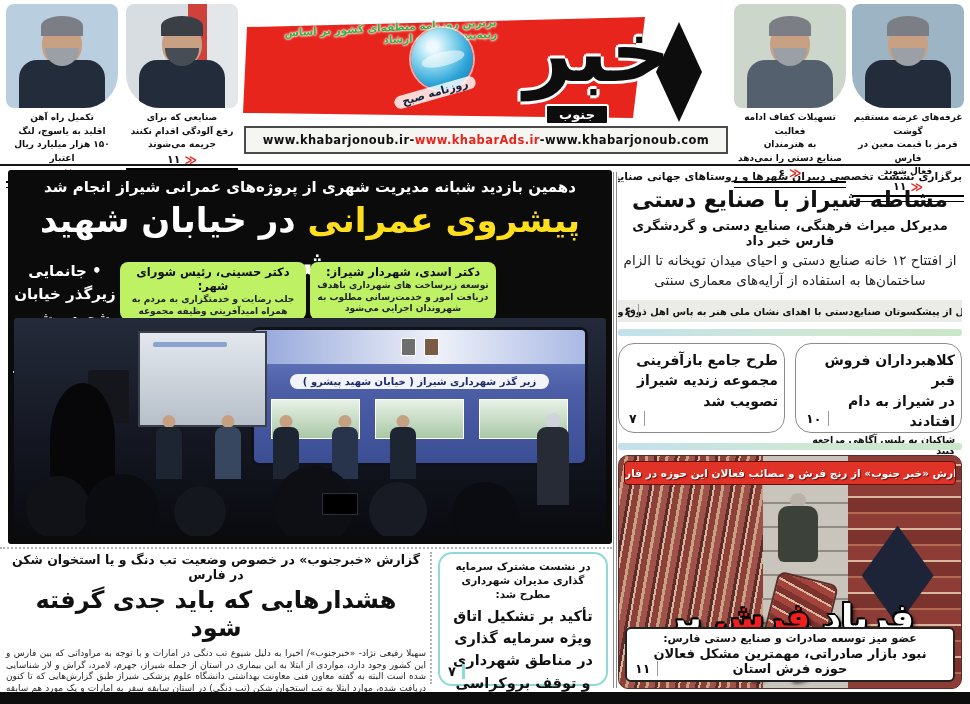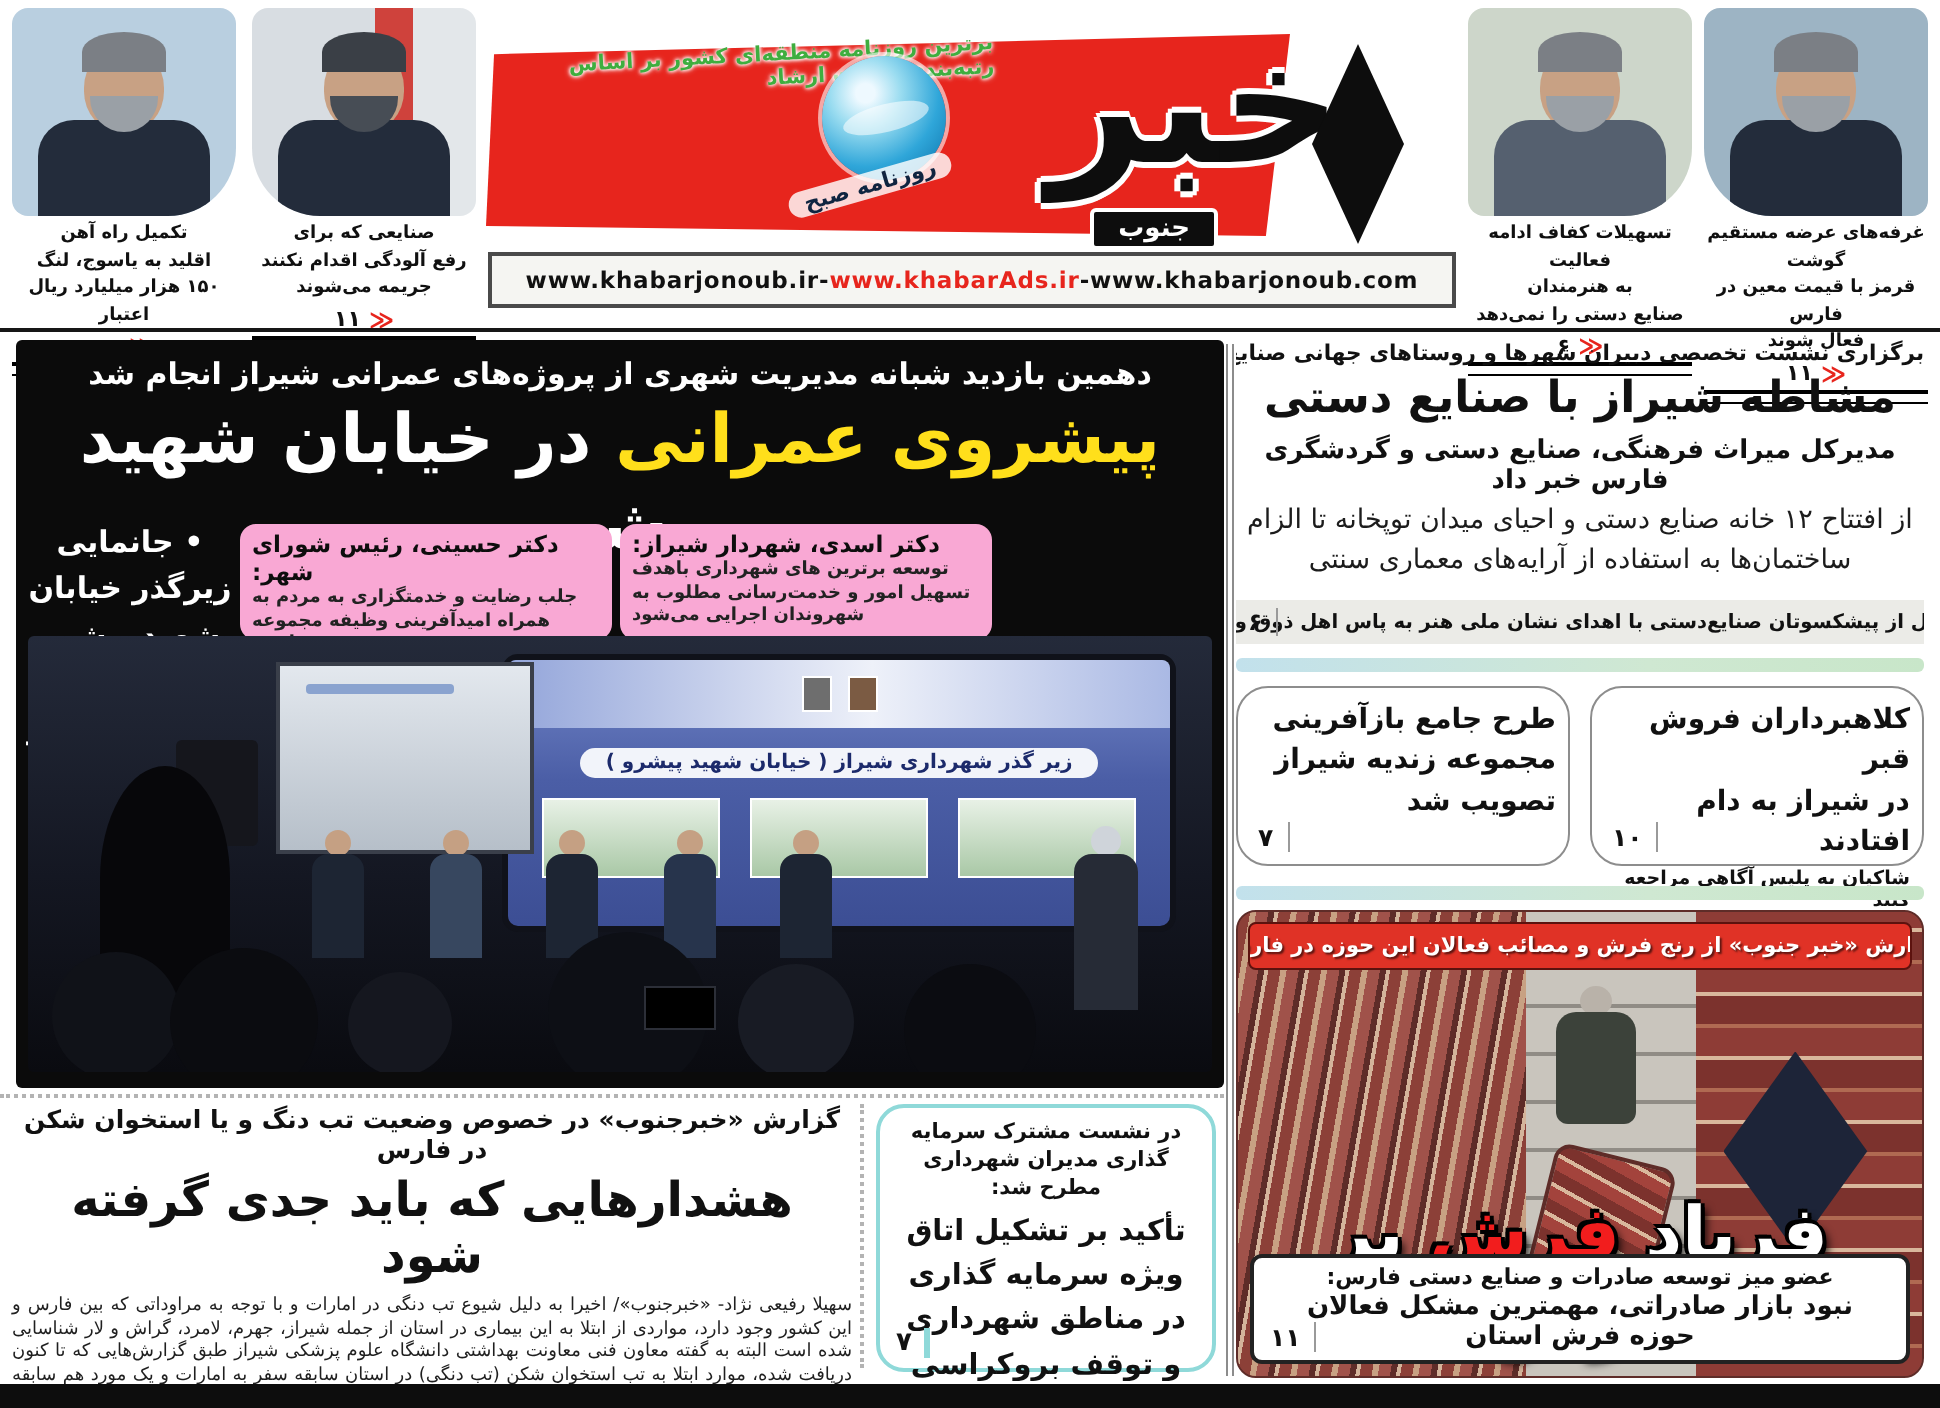--- a/index.html
+++ b/index.html
@@ -61,22 +61,22 @@
         font-size:11.5px;font-weight:bold;letter-spacing:0.4px;color:#111;}
   .sites-bar .red{color:#e7251d;}
   .sites-bar span{cursor:pointer;}
   .header-rule{position:absolute;left:0;right:0;top:164px;height:2px;background:#161616;}
 
   
   .lead{position:absolute;left:8px;top:170px;width:604px;height:374px;background:#0b0b0b;border-radius:3px;cursor:pointer;}
   .lead-kicker{padding-top:8px;text-align:center;color:#fff;font-weight:bold;font-size:15px;}
   .lead-headline{margin-top:3px;text-align:center;font-size:34px;font-weight:bold;color:#fff;line-height:1.25;}
   .lead-headline .accent{color:#ffdf1b;}
-  .quote{position:absolute;top:92px;height:58px;background:#f9a8d4;border-radius:8px;padding:3px 6px;
-        box-sizing:border-box;text-align:left;overflow:hidden;}
+  .quote{position:absolute;top:92px;height:58px;background:#bef264;border-radius:8px;padding:3px 6px;
+        box-sizing:border-box;text-align:center;overflow:hidden;}
   .q-mayor{left:302px;width:186px;}
   .q-council{left:112px;width:186px;}
   .q-title{font-size:11.5px;font-weight:bold;color:#0d0d0d;}
   .q-text{font-size:9px;font-weight:bold;line-height:1.3;color:#222;margin-top:1px;}
   .side-note{position:absolute;left:4px;top:90px;width:106px;text-align:center;color:#fff;
         font-weight:bold;font-size:15px;line-height:1.55;}
   .side-page{display:block;text-align:left;padding:6px 8px 0 14px;font-size:14px;}
   .side-page b{border-left:2px solid #fff;padding-left:6px;border-left:none;}
   .side-page .bar{margin-right:5px;}
 
@@ -282,21 +282,21 @@
   <div class="header-rule"></div>
 
   <div class="lead">
     <div class="lead-kicker">دهمین بازدید شبانه مدیریت شهری از پروژه‌های عمرانی شیراز انجام شد</div>
     <div class="lead-headline">
       <span class="accent">پیشروی عمرانی</span><span> در خیابان شهید پیشرو</span>
     </div>
 
     <div class="quote q-mayor">
       <div class="q-title">دکتر اسدی، شهردار شیراز:</div>
-      <div class="q-text">توسعه برترین های شهرداری باهدف تسهیل امور و خدمت‌رسانی مطلوب به شهروندان اجرایی می‌شود</div>
+      <div class="q-text">توسعه زیرساخت های شهرداری باهدف دریافت امور و خدمت‌رسانی مطلوب به شهروندان اجرایی می‌شود</div>
     </div>
     <div class="quote q-council">
       <div class="q-title">دکتر حسینی، رئیس شورای شهر:</div>
       <div class="q-text">جلب رضایت و خدمتگزاری به مردم به همراه امیدآفرینی وظیفه مجموعه مدیریت شهری است</div>
     </div>
 
     <div class="side-note">
       <span>• جانمایی زیرگذر خیابان شهید پیشرو در یکی از نقاط پرتردد و شریان‌های</span>
       <span class="side-page"><b>۱۲</b><span class="bar">|</span></span>
     </div>

